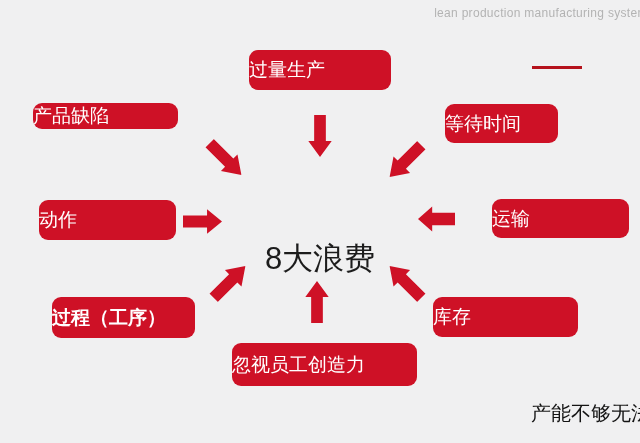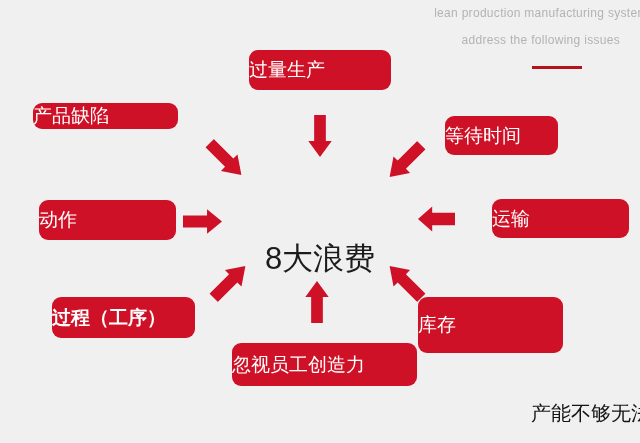--- a/index.html
+++ b/index.html
@@ -38,25 +38,25 @@
     background:var(--accent);
     border-radius:9px;
     color:#fff;
     display:flex;align-items:center;justify-content:flex-start;
     font-size:19px;
     white-space:nowrap;
     box-sizing:border-box;
   }
   .w-overproduction{left:249px;top:50px;width:142px;height:40px;}
   .w-defects{left:33px;top:103px;width:145px;height:26px;}
-  .w-waiting{left:445px;top:116px;width:113px;height:39px;}
+  .w-waiting{left:445px;top:104px;width:113px;height:39px;}
   .w-motion{left:23px;top:200px;width:137px;height:40px;margin-left:16px;}
   .w-transport{left:492px;top:199px;width:137px;height:39px;}
   .w-process{left:52px;top:297px;width:143px;height:41px;font-weight:bold;}
-  .w-inventory{left:418px;top:297px;width:145px;height:56px;font-family:Liberation Mono, monospace;}
+  .w-inventory{left:433px;top:297px;width:145px;height:40px;font-family:Liberation Mono, monospace;}
   .w-creativity{left:232px;top:343px;width:185px;height:43px;}
 
   
   .arrow{position:absolute;line-height:0;}
   .arrow svg{display:block;width:100%;height:100%;}
   .a-top        {left:299px;top:123px;width:42px;height:26px;transform:rotate(90deg);}
   .a-top-left   {left:203px;top:146px;width:45px;height:26px;transform:rotate(45deg);}
   .a-top-right  {left:383px;top:148px;width:45px;height:26px;transform:rotate(135deg);}
   .a-left       {left:183px;top:208px;width:39px;height:27px;}
   .a-right      {left:418px;top:205px;width:37px;height:28px;transform:rotate(180deg);}
@@ -69,21 +69,20 @@
     position:absolute;left:531px;top:400px;
     font-size:20px;color:#141414;white-space:nowrap;
   }
 </style>
 </head>
 <body>
 
 <div class="stage">
 
   <div class="hdr-line hdr-line1">lean production manufacturing systems</div>
-  <div class="hdr-line hdr-line2">address the following issues</div>
   <div class="hdr-dash"></div>
 
   <div class="center-title">8大浪费</div>
 
   <div class="waste w-overproduction">
     <span>过量生产</span>
   </div>
   <div class="waste w-defects">
     <span>产品缺陷</span>
   </div>

